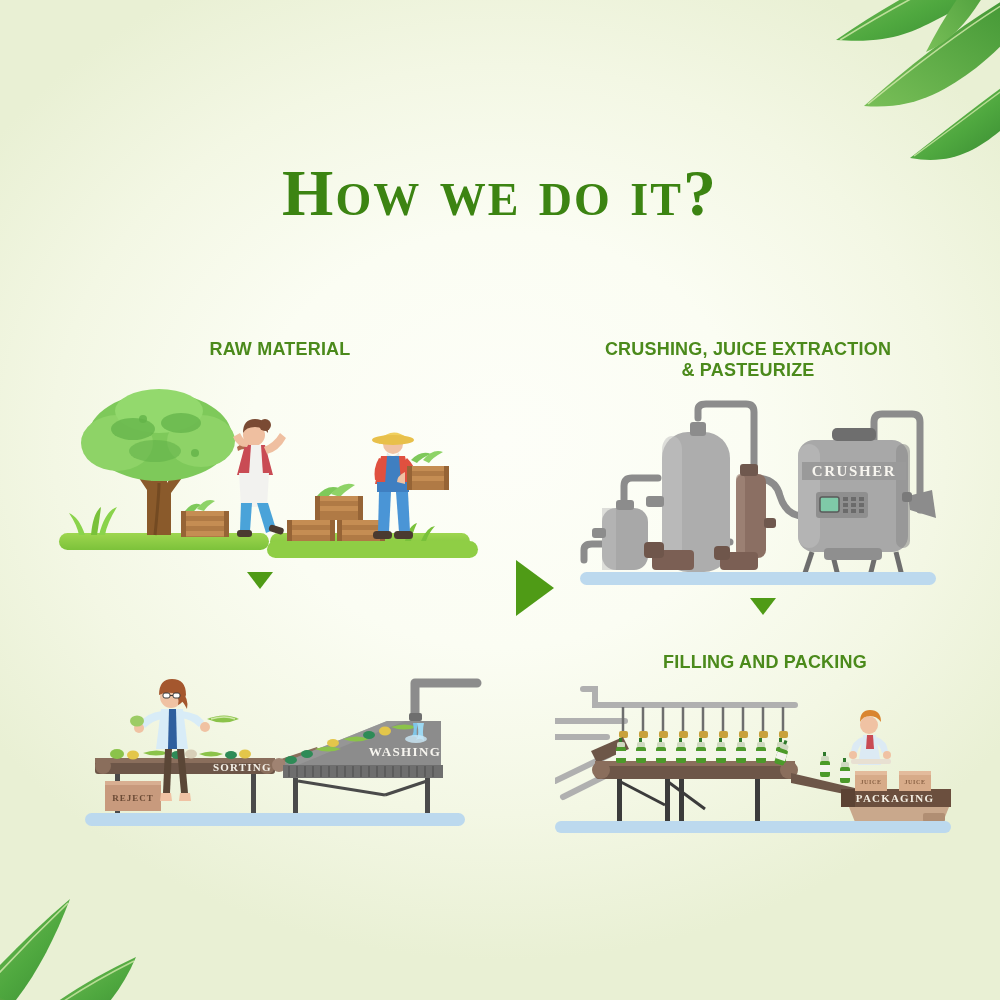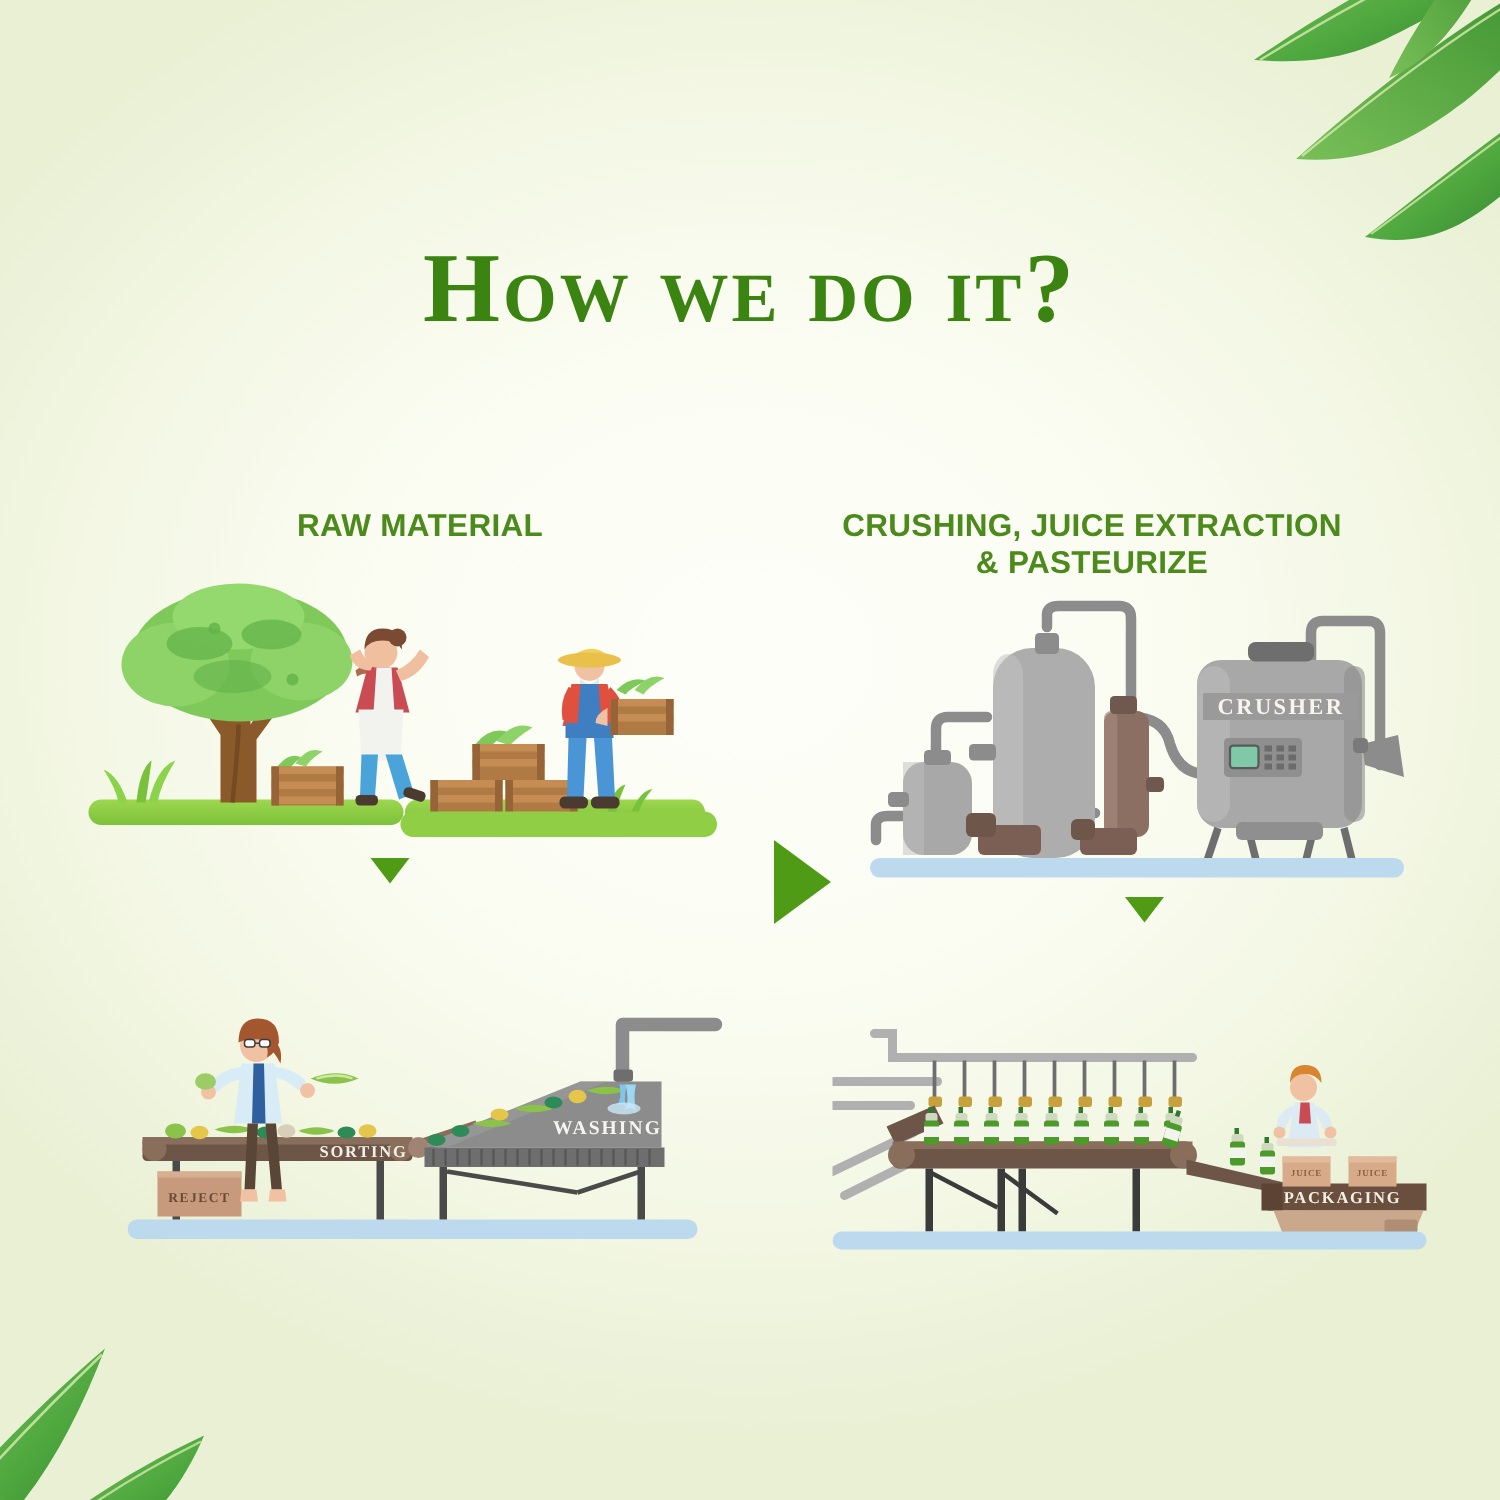--- a/index.html
+++ b/index.html
@@ -30,28 +30,28 @@
     letter-spacing:2px;
     color:#3c8412;
     line-height:1;
   }
 
   
   .sec-label{
     position:absolute;
     color:#4b8a1b;
     font-weight:700;
-    font-size:21px;
+    font-size:18px;
     letter-spacing:.2px;
     line-height:1.18;
     text-align:center;
   }
   #lbl-raw{left:75px;width:410px;top:339px;}
   #lbl-sort{left:55px;width:450px;top:625px;}
-  #lbl-crush{left:528px;width:400px;top:339px;}
+  #lbl-crush{left:548px;width:400px;top:339px;}
   #lbl-fill{left:590px;width:350px;top:652px;}
 
   
   .tri-down{
     position:absolute;width:0;height:0;
     border-left:13px solid transparent;border-right:13px solid transparent;
     border-top:17px solid #4f9b16;
   }
   #arrow-raw-to-sort{left:247px;top:572px;}
   #arrow-crush-to-fill{left:750px;top:598px;}
@@ -111,20 +111,21 @@
     </g>
   </svg>
 
   <div id="title">How we do it?</div>
 
   <div class="sec-label" id="lbl-raw">RAW MATERIAL</div>
   <div class="sec-label" id="lbl-crush">
     <span>CRUSHING, JUICE EXTRACTION</span><br>
     <span>&amp; PASTEURIZE</span>
   </div>
+  <div class="sec-label" id="lbl-fill">FILLING AND PACKING</div>
 
   <div class="tri-down" id="arrow-raw-to-sort"></div>
   <div class="tri-down" id="arrow-crush-to-fill"></div>
   <div id="arrow-left-to-right"></div>
 
   <svg class="scene" id="scene-raw" viewBox="0 0 420 175">
     <defs>
       <linearGradient id="grassG" x1="0" y1="0" x2="0" y2="1">
         <stop offset="0" stop-color="#9ed64f"></stop>
           <stop offset="1" stop-color="#7cc23a"></stop>

